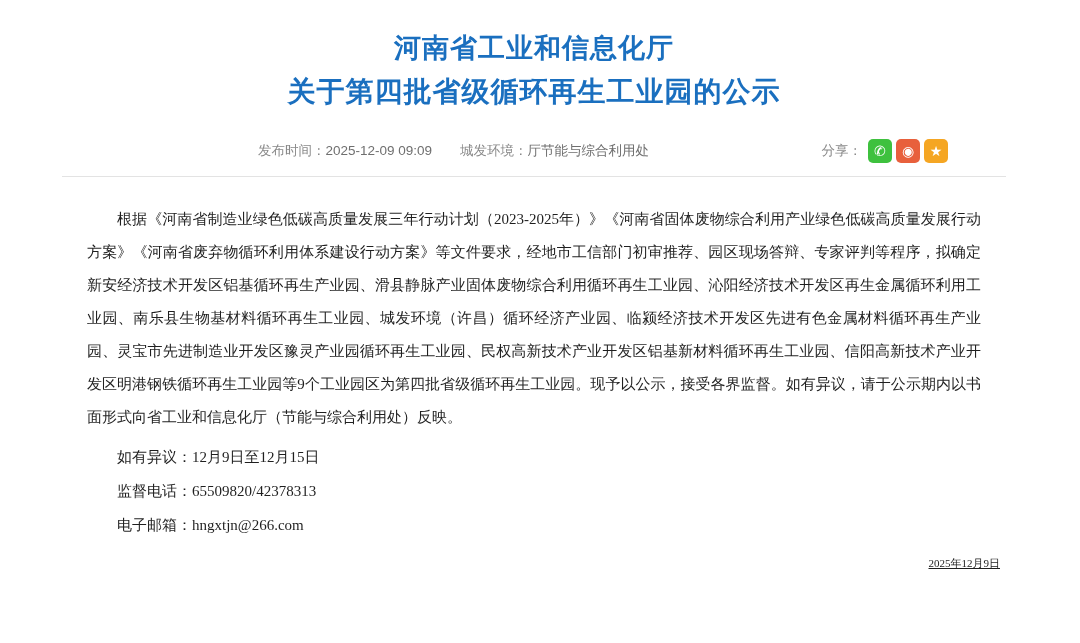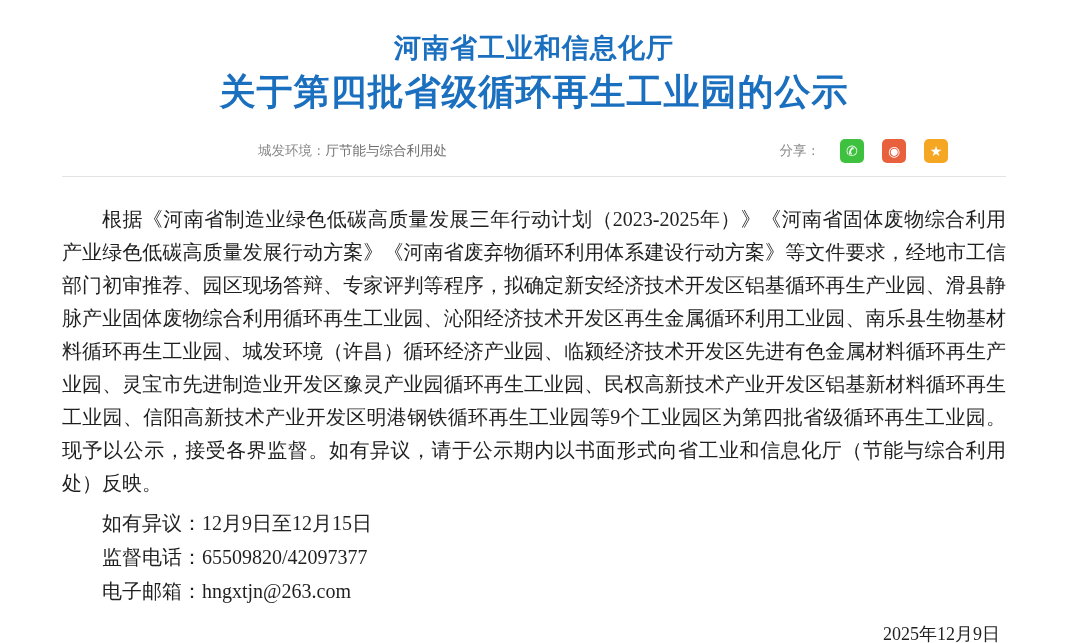--- a/index.html
+++ b/index.html
@@ -27,21 +27,21 @@
   }
   .title-line {
     color: #1a6fbf;
     font-family: "Liberation Sans", "DejaVu Sans", sans-serif;
     font-weight: bold;
     font-size: 27px;
     letter-spacing: 1px;
     line-height: 44px;
   }
   .title-line.second {
-    font-size: 36px;
+    font-size: 28px;
   }
   .meta-row {
     margin-top: 22px;
     padding: 0 62px 0 62px;
     display: flex;
     align-items: center;
     font-family: "Liberation Sans", "DejaVu Sans", sans-serif;
     font-size: 13.5px;
     color: #6f6f6f;
     height: 30px;
@@ -60,21 +60,21 @@
   }
   .meta-value {
     color: #6f6f6f;
   }
   .meta-spacer {
     flex: 1;
   }
   .share-block {
     display: flex;
     align-items: center;
-    gap: 18px;
+    gap: 4px;
     margin-right: 58px;
   }
   .share-label {
     color: #8a8a8a;
     font-size: 13.5px;
     margin-right: 2px;
   }
   .share-icon {
     width: 24px;
     height: 24px;
@@ -87,82 +87,86 @@
     line-height: 1;
   }
   .share-icon.wechat { background: #3ec13e; }
   .share-icon.weibo  { background: #e8603c; }
   .share-icon.fav    { background: #f5a623; }
   .divider {
     margin: 10px 62px 0 62px;
     border-top: 1px solid #e3e3e3;
   }
   .content {
-    margin: 0 62px;
+    margin: 0 87px;
     padding-top: 26px;
-    font-size: 20px;
+    font-size: 15px;
     line-height: 33px;
     color: #1f1f1f;
     text-align: justify;
   }
   .content p {
     margin: 0;
   }
   .para-indent {
     text-indent: 2em;
   }
   .info-list {
     margin-top: 6px;
   }
   .info-line {
     text-indent: 2em;
     line-height: 34px;
   }
   .sign {
     margin: 14px 62px 0 62px;
     text-align: right;
-    font-size: 18px;
+    font-size: 11px;
     color: #1f1f1f;
     padding-right: 6px;
+    text-decoration: underline;
   }
   .email-text {
     font-family: "Liberation Serif", "DejaVu Serif", serif;
   }
 </style>
 </head>
 <body>
 
 <div class="page">
 
   <div class="title-block">
     <div class="title-line">河南省工业和信息化厅</div>
     <div class="title-line second">关于第四批省级循环再生工业园的公示</div>
   </div>
 
   <div class="meta-row">
     <div class="meta-left">
+      <span class="meta-item">
+        <span class="meta-label">发布时间：</span><span class="meta-value">2025-12-09 09:09</span>
+      </span>
       <span class="meta-item">
         <span class="meta-label">城发环境：</span><span class="meta-value">厅节能与综合利用处</span>
       </span>
     </div>
     <div class="meta-spacer"></div>
     <div class="share-block">
       <span class="share-label">分享：</span>
       <span class="share-icon wechat">✆</span>
       <span class="share-icon weibo">◉</span>
       <span class="share-icon fav">★</span>
     </div>
   </div>
 
   <div class="divider"></div>
 
   <div class="content">
     <p class="para-indent">根据《河南省制造业绿色低碳高质量发展三年行动计划（2023-2025年）》《河南省固体废物综合利用产业绿色低碳高质量发展行动方案》《河南省废弃物循环利用体系建设行动方案》等文件要求，经地市工信部门初审推荐、园区现场答辩、专家评判等程序，拟确定新安经济技术开发区铝基循环再生产业园、滑县静脉产业固体废物综合利用循环再生工业园、沁阳经济技术开发区再生金属循环利用工业园、南乐县生物基材料循环再生工业园、城发环境（许昌）循环经济产业园、临颍经济技术开发区先进有色金属材料循环再生产业园、灵宝市先进制造业开发区豫灵产业园循环再生工业园、民权高新技术产业开发区铝基新材料循环再生工业园、信阳高新技术产业开发区明港钢铁循环再生工业园等9个工业园区为第四批省级循环再生工业园。现予以公示，接受各界监督。如有异议，请于公示期内以书面形式向省工业和信息化厅（节能与综合利用处）反映。</p>
     <div class="info-list">
       <p class="info-line">如有异议：12月9日至12月15日</p>
-      <p class="info-line">监督电话：65509820/42097377</p>
-      <p class="info-line email-text">电子邮箱：hngxtjn@263.com</p>
+      <p class="info-line">监督电话：65509820/42378313</p>
+      <p class="info-line email-text">电子邮箱：hngxtjn@266.com</p>
     </div>
   </div>
 
   <div class="sign">2025年12月9日</div>
 
 </div>
 
 </body></html>

